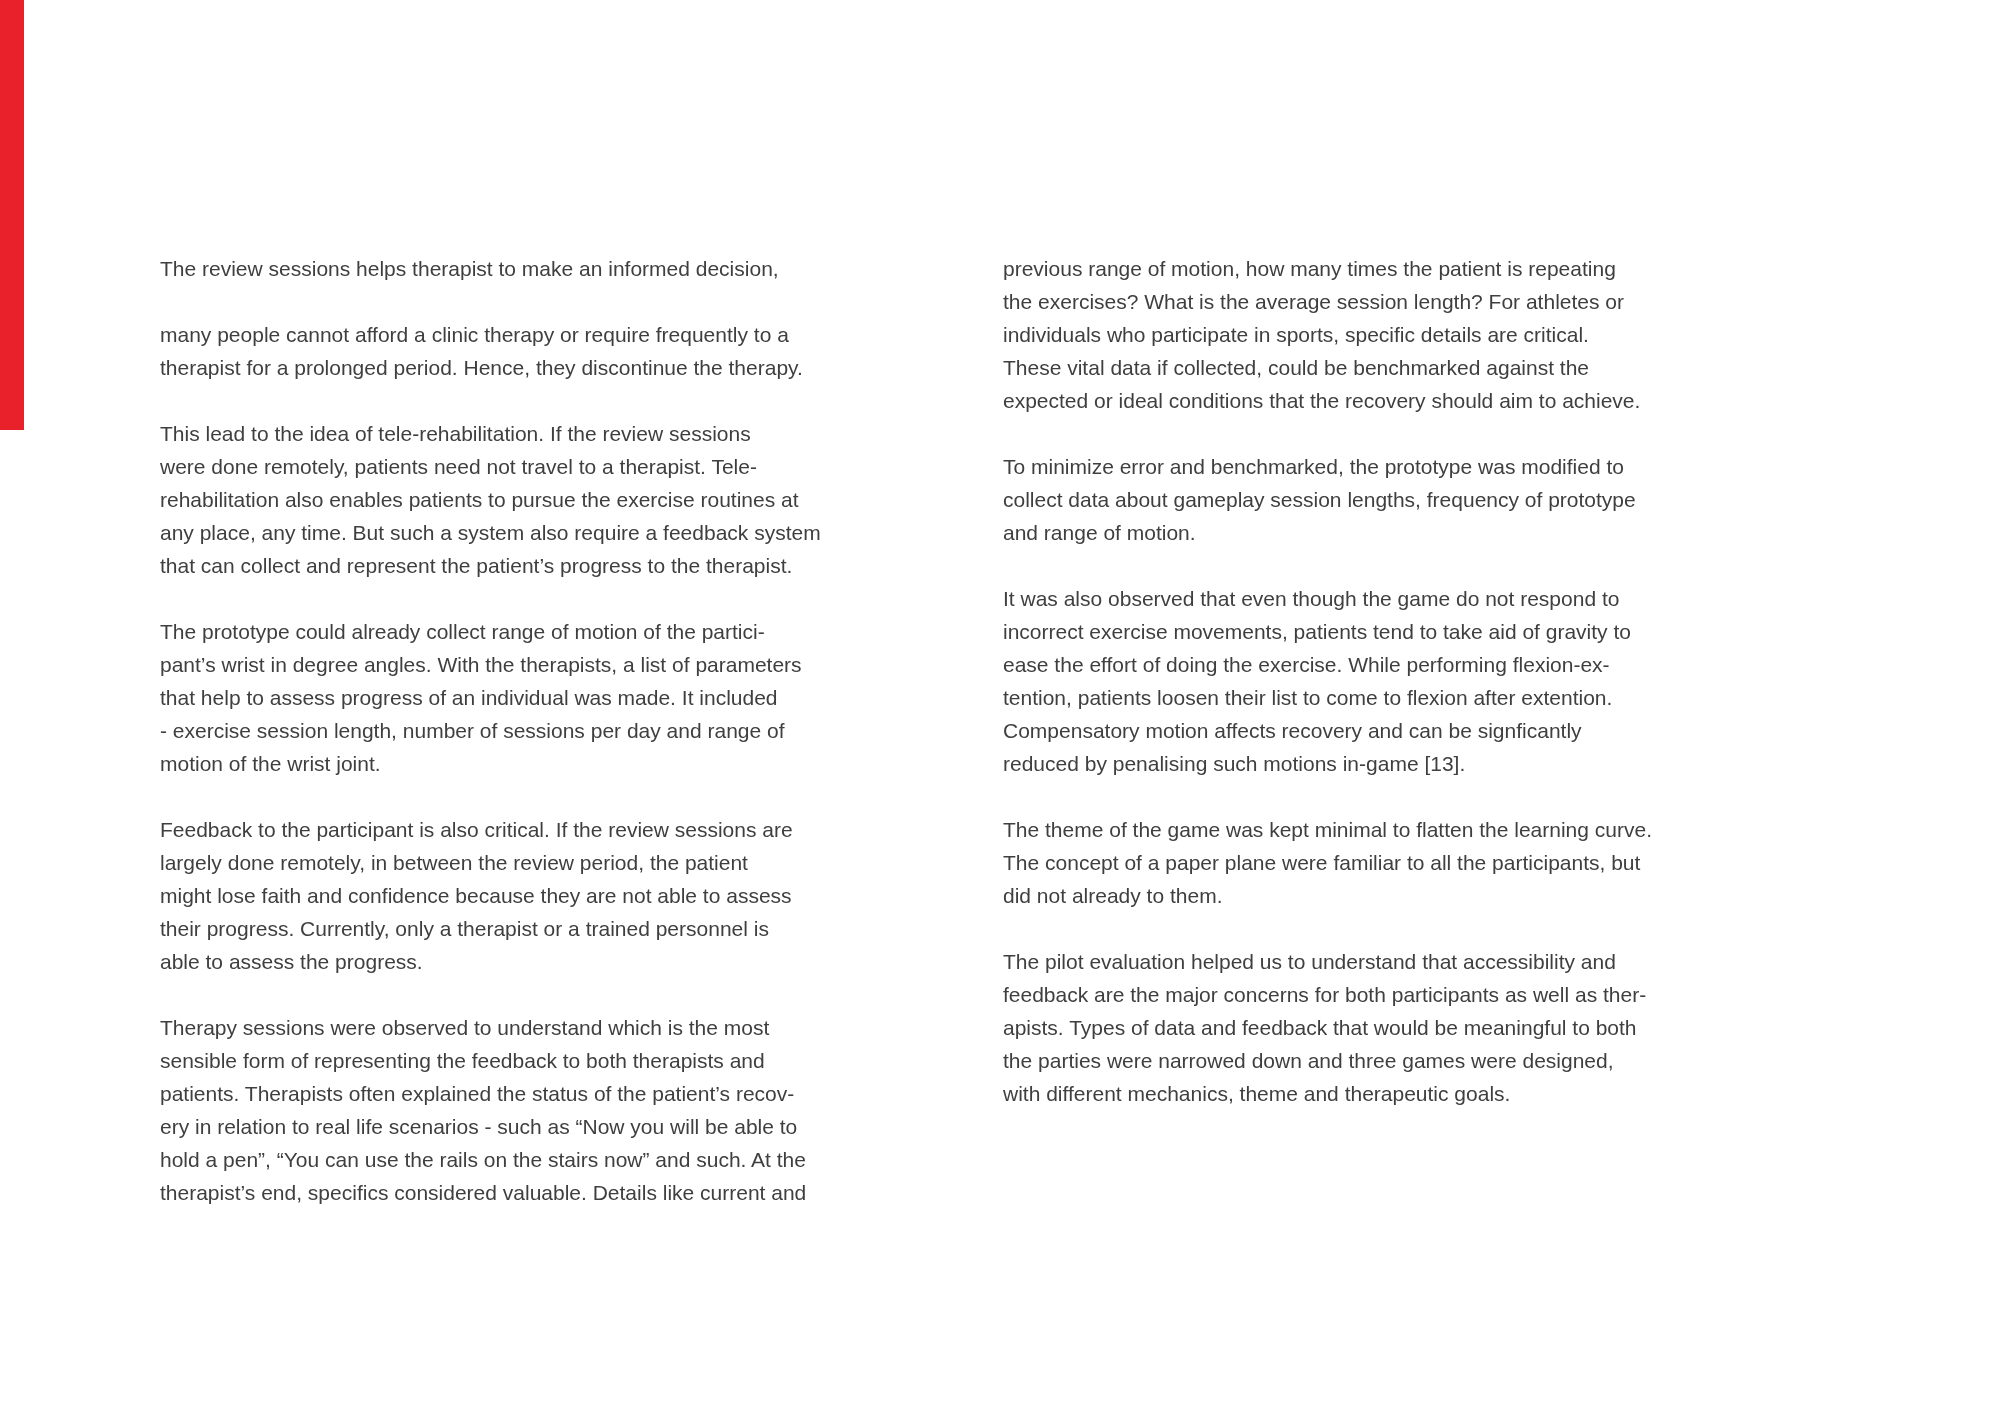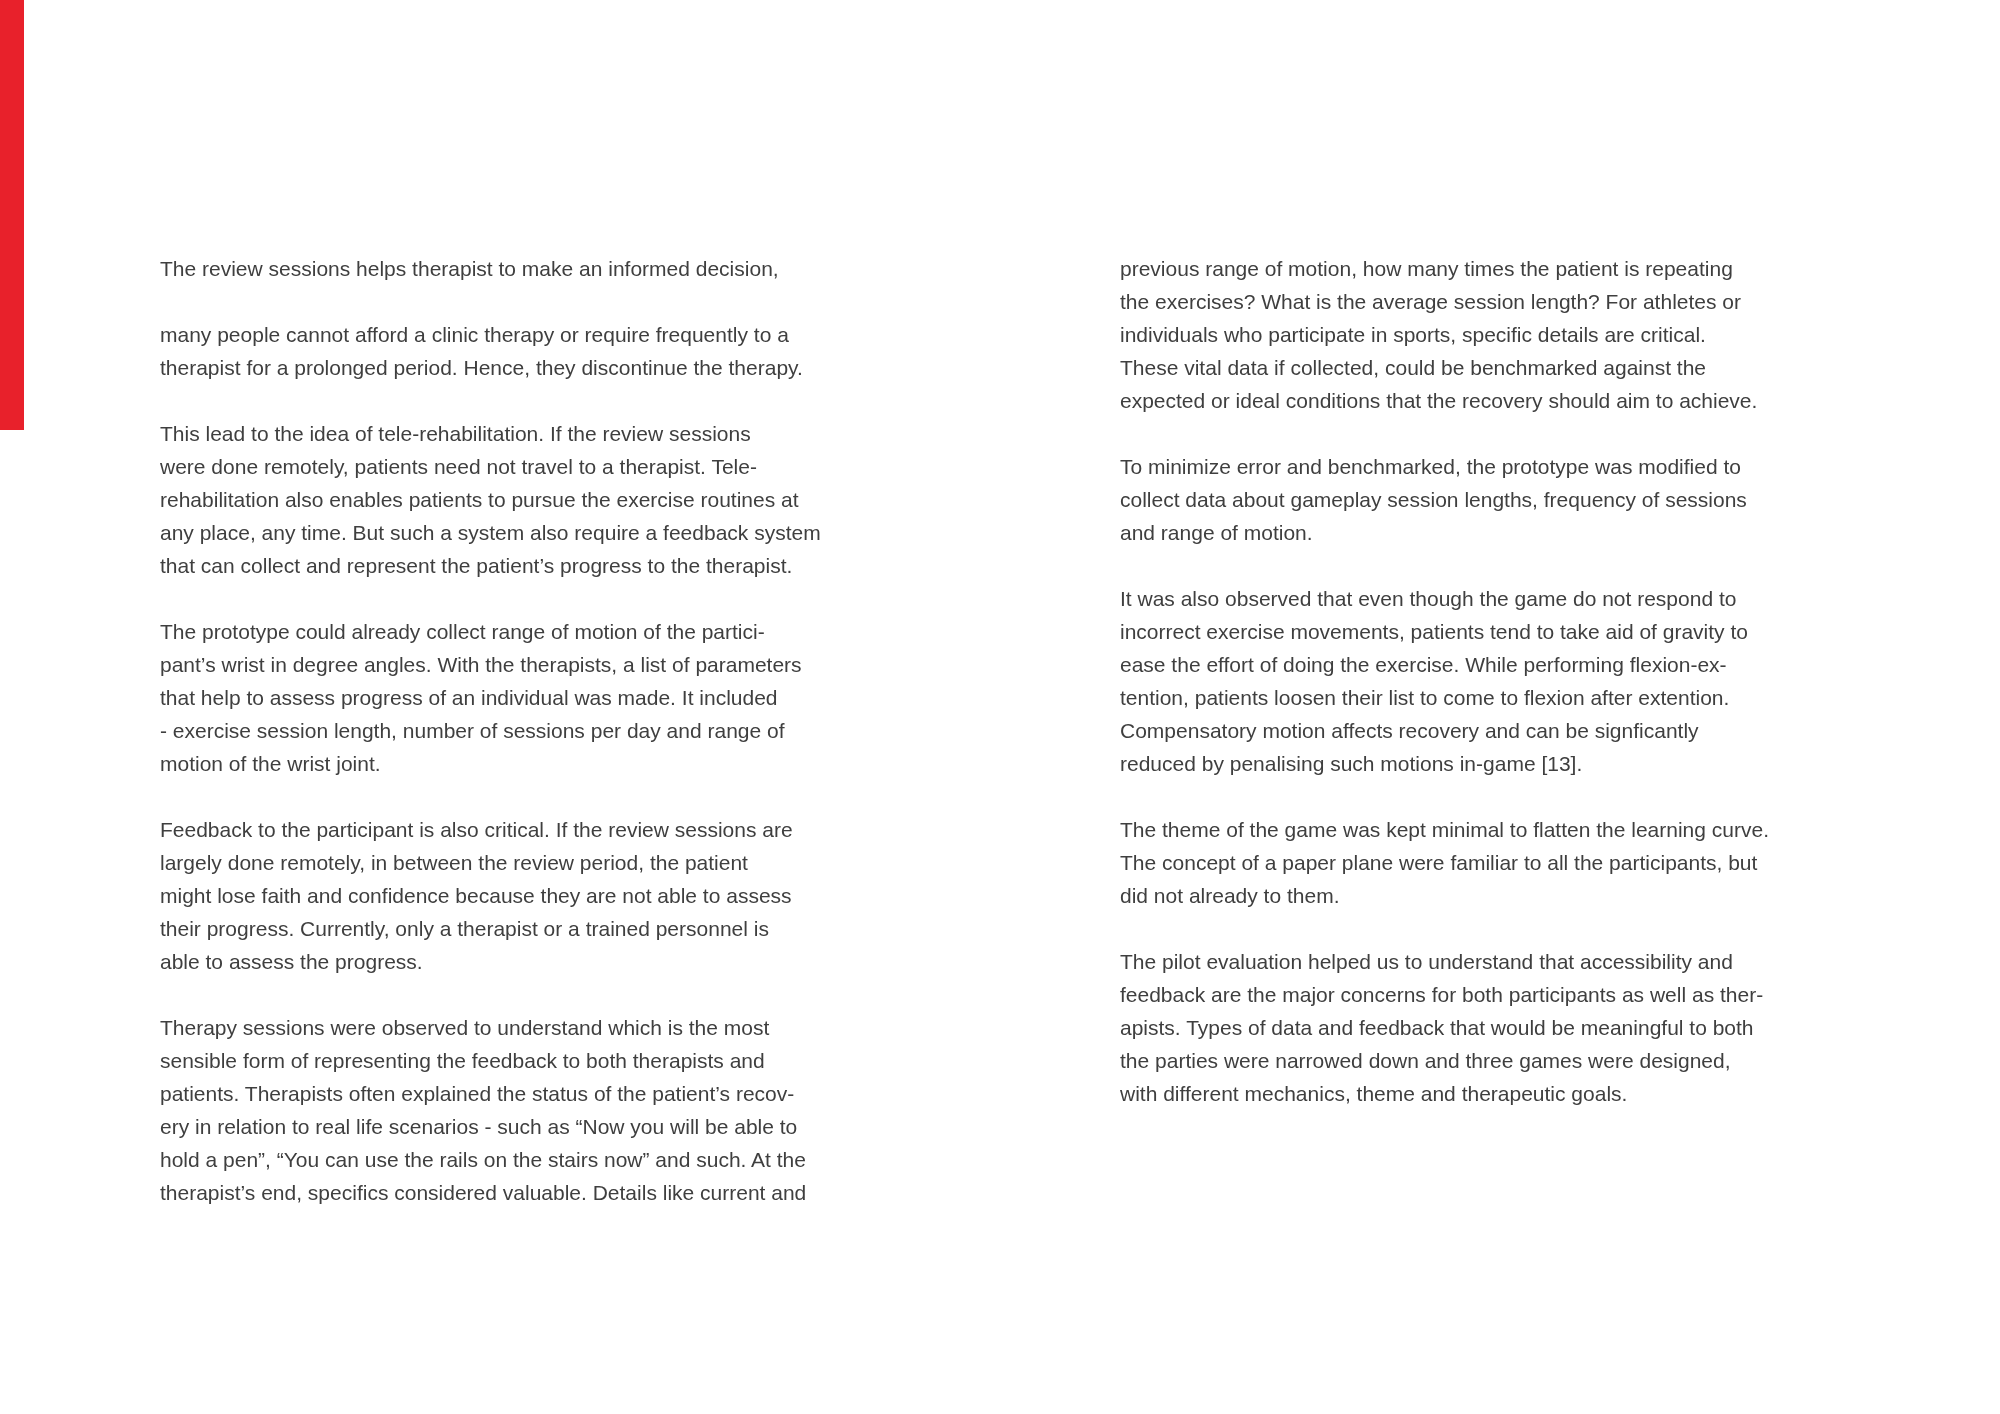--- a/index.html
+++ b/index.html
@@ -25,21 +25,21 @@
     background: #e8212b;
   }
   .text-col {
     position: absolute;
     top: 252px;
     font-size: 21px;
     line-height: 33px;
     color: #3f3f3f;
   }
   .col-left  { left: 160px;  width: 845px; }
-  .col-right { left: 1120px; width: 862px; }
+  .col-right { left: 1003px; width: 862px; }
   .text-col p.para {
     margin: 0 0 33px 0;
     white-space: nowrap;
   }
   .text-col p.para:last-child { margin-bottom: 0; }
   .it { }
   .footer-rule {
     position: absolute;
     left: 160px;
     top: 1331px;
@@ -72,21 +72,21 @@
   <div class="text-col col-left">
       <p class="para"><span>The review sessions helps therapist to make an informed decision,</span><br><br><span>many people cannot afford a clinic therapy or require frequently to a</span><br><span>therapist for a prolonged period. Hence, they discontinue the therapy.</span></p>
       <p class="para"><span>This lead to the idea of tele-rehabilitation. If the review sessions</span><br><span>were done remotely, patients need not travel to a therapist. Tele-</span><br><span>rehabilitation also enables patients to pursue the exercise routines at</span><br><span>any place, any time. But such a system also require a feedback system</span><br><span>that can collect and represent the patient’s progress to the therapist.</span></p>
       <p class="para"><span>The prototype could already collect range of motion of the partici-</span><br><span>pant’s wrist in degree angles. With the therapists, a list of parameters</span><br><span>that help to assess progress of an individual was made. It included</span><br><span>- exercise session length, number of sessions per day and range of</span><br><span>motion of the wrist joint.</span></p>
       <p class="para"><span>Feedback to the participant is also critical. If the review sessions are</span><br><span>largely done remotely, in between the review period, the patient</span><br><span>might lose faith and confidence because they are not able to assess</span><br><span>their progress. Currently, only a therapist or a trained personnel is</span><br><span>able to assess the progress.</span></p>
       <p class="para"><span>Therapy sessions were observed to understand which is the most</span><br><span>sensible form of representing the feedback to both therapists and</span><br><span>patients. Therapists often explained the status of the patient’s recov-</span><br><span>ery in relation to real life scenarios - such as </span><span class="it">“Now you will be able to</span><br><span class="it">hold a pen”, “You can use the rails on the stairs now”</span><span> and such. At the</span><br><span>therapist’s end, specifics considered valuable. Details like current and</span></p>
     </div>
 
   <div class="text-col col-right">
       <p class="para"><span>previous range of motion, how many times the patient is repeating</span><br><span>the exercises? What is the average session length? For athletes or</span><br><span>individuals who participate in sports, specific details are critical.</span><br><span>These vital data if collected, could be benchmarked against the</span><br><span>expected or ideal conditions that the recovery should aim to achieve.</span></p>
-      <p class="para"><span>To minimize error and benchmarked, the prototype was modified to</span><br><span>collect data about gameplay session lengths, frequency of sessions</span><br><span>and range of motion.</span></p>
+      <p class="para"><span>To minimize error and benchmarked, the prototype was modified to</span><br><span>collect data about gameplay session lengths, frequency of prototype</span><br><span>and range of motion.</span></p>
       <p class="para"><span>It was also observed that even though the game do not respond to</span><br><span>incorrect exercise movements, patients tend to take aid of gravity to</span><br><span>ease the effort of doing the exercise. While performing flexion-ex-</span><br><span>tention, patients loosen their list to come to flexion after extention.</span><br><span>Compensatory motion affects recovery and can be signficantly</span><br><span>reduced by penalising such motions in-game [13].</span></p>
       <p class="para"><span>The theme of the game was kept minimal to flatten the learning curve.</span><br><span>The concept of a paper plane were familiar to all the participants, but</span><br><span>did not already to them.</span></p>
       <p class="para"><span>The pilot evaluation helped us to understand that accessibility and</span><br><span>feedback are the major concerns for both participants as well as ther-</span><br><span>apists. Types of data and feedback that would be meaningful to both</span><br><span>the parties were narrowed down and three games were designed,</span><br><span>with different mechanics, theme and therapeutic goals.</span></p>
     </div>
 
   <div class="footer-rule" style="background: rgb(169, 169, 169);"></div>
 
   <div class="page-number">
     <span class="num">17</span>
   </div>

